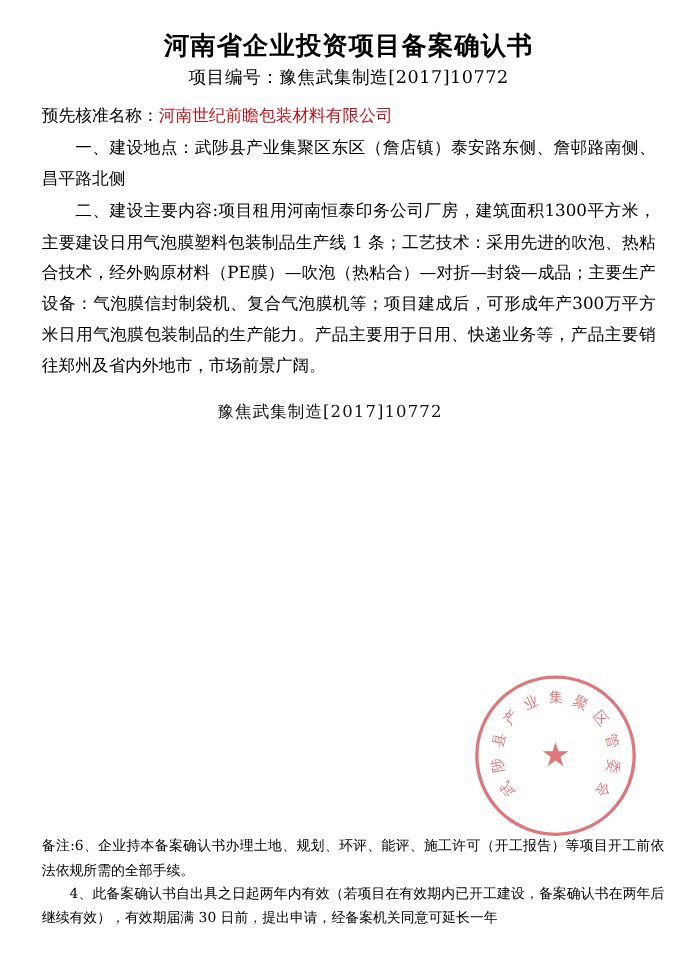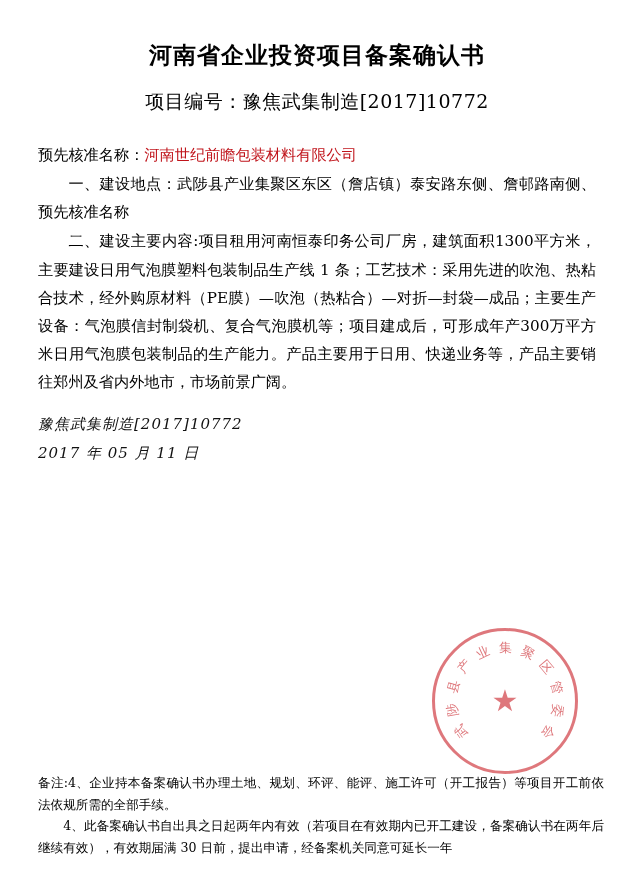--- a/index.html
+++ b/index.html
@@ -20,57 +20,56 @@
     width: 634px;
     height: 883px;
     box-sizing: border-box;
     padding: 0 38px;
   }
   .doc-title {
     text-align: center;
     font-size: 23px;
     font-weight: bold;
     letter-spacing: 1px;
-    margin-top: 40px;
+    margin-top: 26px;
     color: #000;
   }
   .doc-subtitle {
     text-align: center;
-    font-size: 19px;
-    margin-top: 18px;
+    font-size: 16px;
+    margin-top: 3px;
     letter-spacing: 0.5px;
     color: #000;
   }
   .body-block {
-    margin-top: 26px;
+    margin-top: 10px;
     font-size: 15.2px;
     line-height: 1.85;
     text-align: justify;
     color: #000;
   }
   .para {
     margin: 0 0 1px 0;
     text-align: justify;
     text-justify: inter-ideograph;
   }
   .para.indent {
     text-indent: 2em;
   }
   .red {
     color: #c0141b;
   }
   .sign-block {
     margin-top: 14px;
     font-size: 15px;
     line-height: 1.95;
-    text-align: left;
+    text-align: center;
     padding-right: 34px;
     position: relative;
     z-index: 3;
-    font-style: italic;
   }
   .sign-line {
     letter-spacing: 1px;
   }
   .stamp {
     position: absolute;
     left: 432px;
     top: 588px;
     width: 140px;
     height: 140px;
@@ -130,21 +129,21 @@
 
   <div class="doc-title">河南省企业投资项目备案确认书</div>
   <div class="doc-subtitle">项目编号：豫焦武集制造[2017]10772</div>
 
   <div class="body-block">
 
     <p class="para">
       <span>预先核准名称：</span><span class="red">河南世纪前瞻包装材料有限公司</span>
     </p>
 
-    <p class="para indent">一、建设地点：武陟县产业集聚区东区（詹店镇）泰安路东侧、詹邨路南侧、预先核准名称</p>
+    <p class="para indent">一、建设地点：武陟县产业集聚区东区（詹店镇）泰安路东侧、詹邨路南侧、昌平路北侧</p>
     <p class="para indent">二、建设主要内容:项目租用河南恒泰印务公司厂房，建筑面积1300平方米，主要建设日用气泡膜塑料包装制品生产线 1 条；工艺技术：采用先进的吹泡、热粘合技术，经外购原材料（PE膜）—吹泡（热粘合）—对折—封袋—成品；主要生产设备：气泡膜信封制袋机、复合气泡膜机等；项目建成后，可形成年产300万平方米日用气泡膜包装制品的生产能力。产品主要用于日用、快递业务等，产品主要销往郑州及省内外地市，市场前景广阔。</p>
   </div>
 
   <div class="stamp">
     <div class="arc-text" id="sealArc">
         <span style="transform: rotate(-125deg) translate(-6px, -62px);">武</span>
         <span style="transform: rotate(-100deg) translate(-6px, -62px);">陟</span>
         <span style="transform: rotate(-75deg) translate(-6px, -62px);">县</span>
         <span style="transform: rotate(-50deg) translate(-6px, -62px);">产</span>
         <span style="transform: rotate(-25deg) translate(-6px, -62px);">业</span>
@@ -153,22 +152,21 @@
         <span style="transform: rotate(50deg) translate(-6px, -62px);">区</span>
         <span style="transform: rotate(75deg) translate(-6px, -62px);">管</span>
         <span style="transform: rotate(100deg) translate(-6px, -62px);">委</span>
         <span style="transform: rotate(125deg) translate(-6px, -62px);">会</span>
       </div>
     <div class="star">★</div>
   </div>
 
   <div class="sign-block">
     <div class="sign-line">豫焦武集制造[2017]10772</div>
-    <div class="sign-line">2017 年 05 月 11 日</div>
   </div>
 
   <div class="notes">
-    <div class="nline"><span>备注:</span><span>4、企业持本备案确认书办理土地、规划、环评、能评、施工许可（开工报告）等项目开工前依法依规所需的全部手续。</span></div>
+    <div class="nline"><span>备注:</span><span>6、企业持本备案确认书办理土地、规划、环评、能评、施工许可（开工报告）等项目开工前依法依规所需的全部手续。</span></div>
     <div class="nline nitem">4、此备案确认书自出具之日起两年内有效（若项目在有效期内已开工建设，备案确认书在两年后继续有效），有效期届满 30 日前，提出申请，经备案机关同意可延长一年</div>
 
   </div>
 
 </div>
 
 </body></html>

